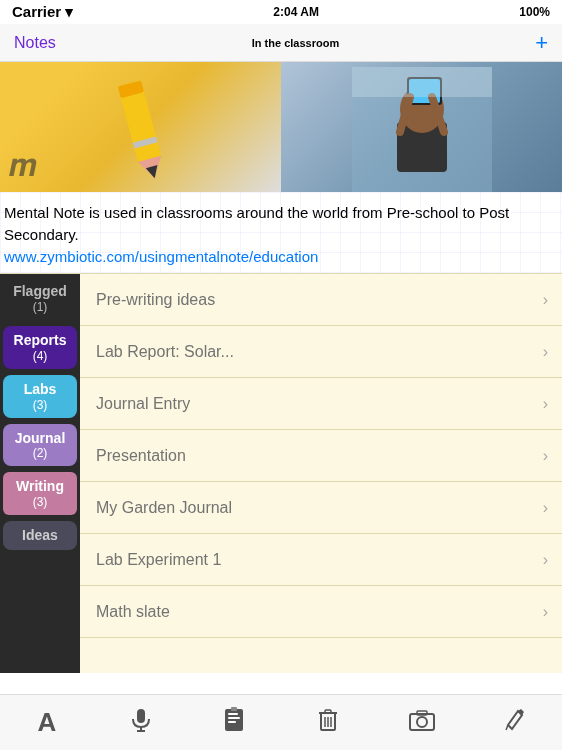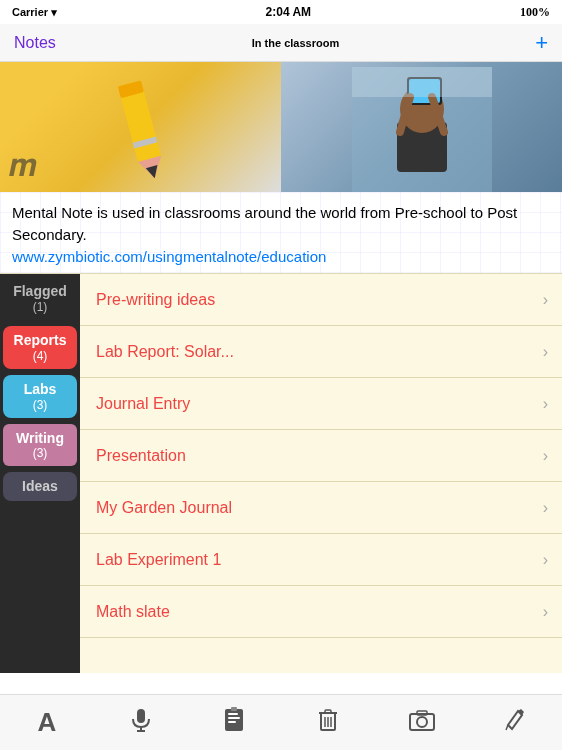--- a/index.html
+++ b/index.html
@@ -14,23 +14,23 @@
 
     
     .status-bar {
       display: flex;
       justify-content: space-between;
       align-items: center;
       padding: 4px 12px;
       background: #fff;
       height: 24px;
     }
-    .status-left { font-size: 11px; font-weight: 600; }
+    .status-left { font-size: 15px; font-weight: 600; }
     .status-center { font-size: 12px; font-weight: 600; }
-    .status-right { font-size: 12px; font-weight: 600; font-family: Liberation Serif, serif; }
+    .status-right { font-size: 12px; font-weight: 600; }
 
     
     .nav-bar {
       display: flex;
       justify-content: space-between;
       align-items: center;
       padding: 6px 14px;
       background: #f7f7f7;
       border-bottom: 1px solid #ddd;
       height: 38px;
@@ -66,21 +66,21 @@
       overflow: hidden;
     }
     .hero-images-wrapper {
       position: relative;
       width: 100%;
       height: 130px;
     }
 
     
     .description {
-      padding: 10px 12px 6px 12px;
+      padding: 10px 12px 6px 4px;
       font-size: 15px;
       line-height: 1.45;
       color: #000;
       background: #fff;
     }
     .description a {
       color: #007aff;
       text-decoration: none;
     }
 
@@ -125,21 +125,21 @@
     }
     .sidebar-item .item-count {
       font-size: 12px;
       font-weight: 400;
     }
     .sidebar-item.flagged {
       background: transparent;
       color: #bbb;
     }
     .sidebar-item.reports {
-      background: #ef4444;
+      background: #4c1d95;
     }
     .sidebar-item.labs {
       background: #45b8e0;
     }
     .sidebar-item.journal {
       background: #9b7bc4;
     }
     .sidebar-item.writing {
       background: #c47ba0;
       border-radius: 6px;
@@ -162,21 +162,21 @@
       justify-content: space-between;
       padding: 12px 14px 12px 16px;
       border-bottom: 1px solid #ddd8b0;
       cursor: pointer;
       background: #fdf8e1;
       min-height: 52px;
     }
     .note-item .note-title {
       font-size: 16px;
       font-weight: 500;
-      color: #ef4444;
+      color: #737373;
     }
     .note-item .chevron {
       color: #aaa;
       font-size: 16px;
     }
 
     
     .tab-bar {
       display: flex;
       justify-content: space-around;
@@ -282,20 +282,24 @@
       <span class="item-count">(1)</span>
     </div>
     <div class="sidebar-item reports">
       <span class="item-label">Reports</span>
       <span class="item-count">(4)</span>
     </div>
     <div class="sidebar-item labs">
       <span class="item-label">Labs</span>
       <span class="item-count">(3)</span>
     </div>
+    <div class="sidebar-item journal">
+      <span class="item-label">Journal</span>
+      <span class="item-count">(2)</span>
+    </div>
     <div class="sidebar-item writing">
       <span class="item-label">Writing</span>
       <span class="item-count">(3)</span>
     </div>
     <div class="sidebar-item ideas">
       <span class="item-label">Ideas</span>
       <span class="item-count"></span>
     </div>
   </div>
 

